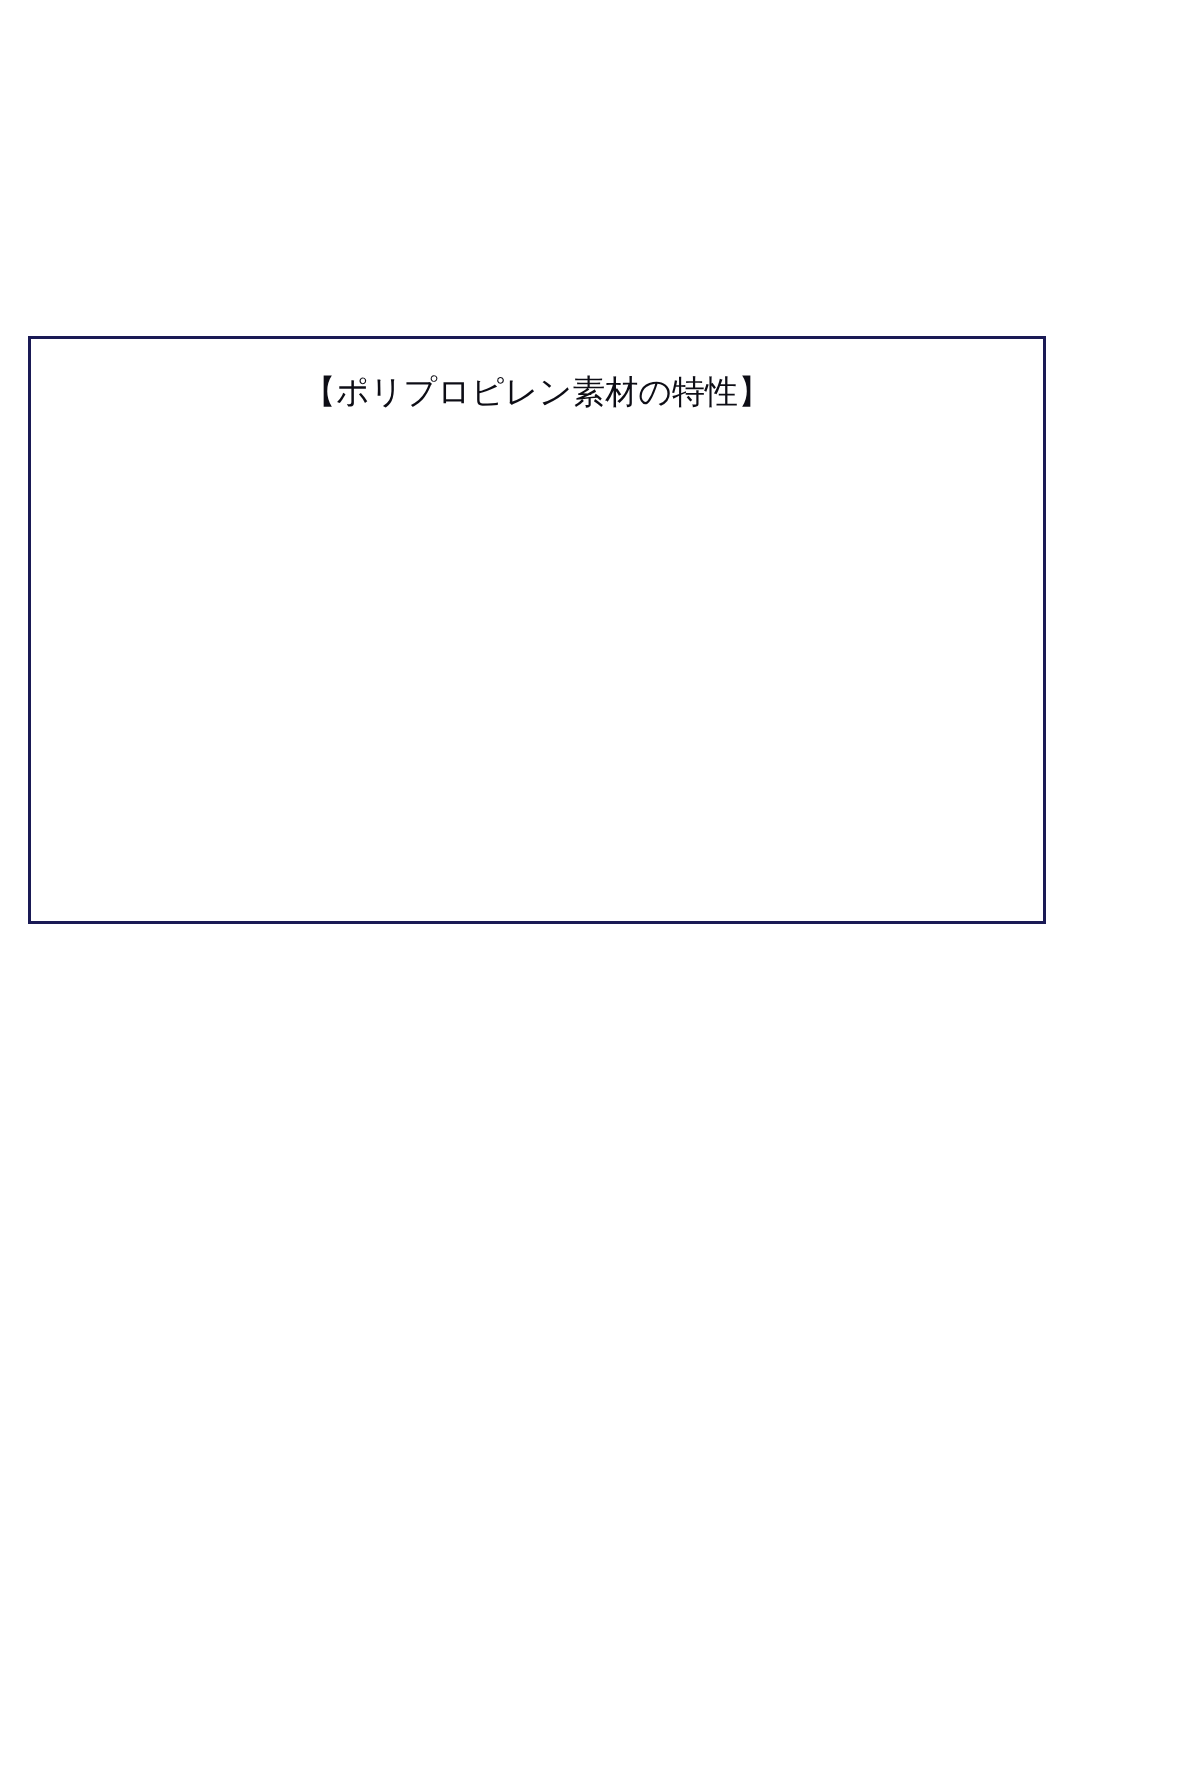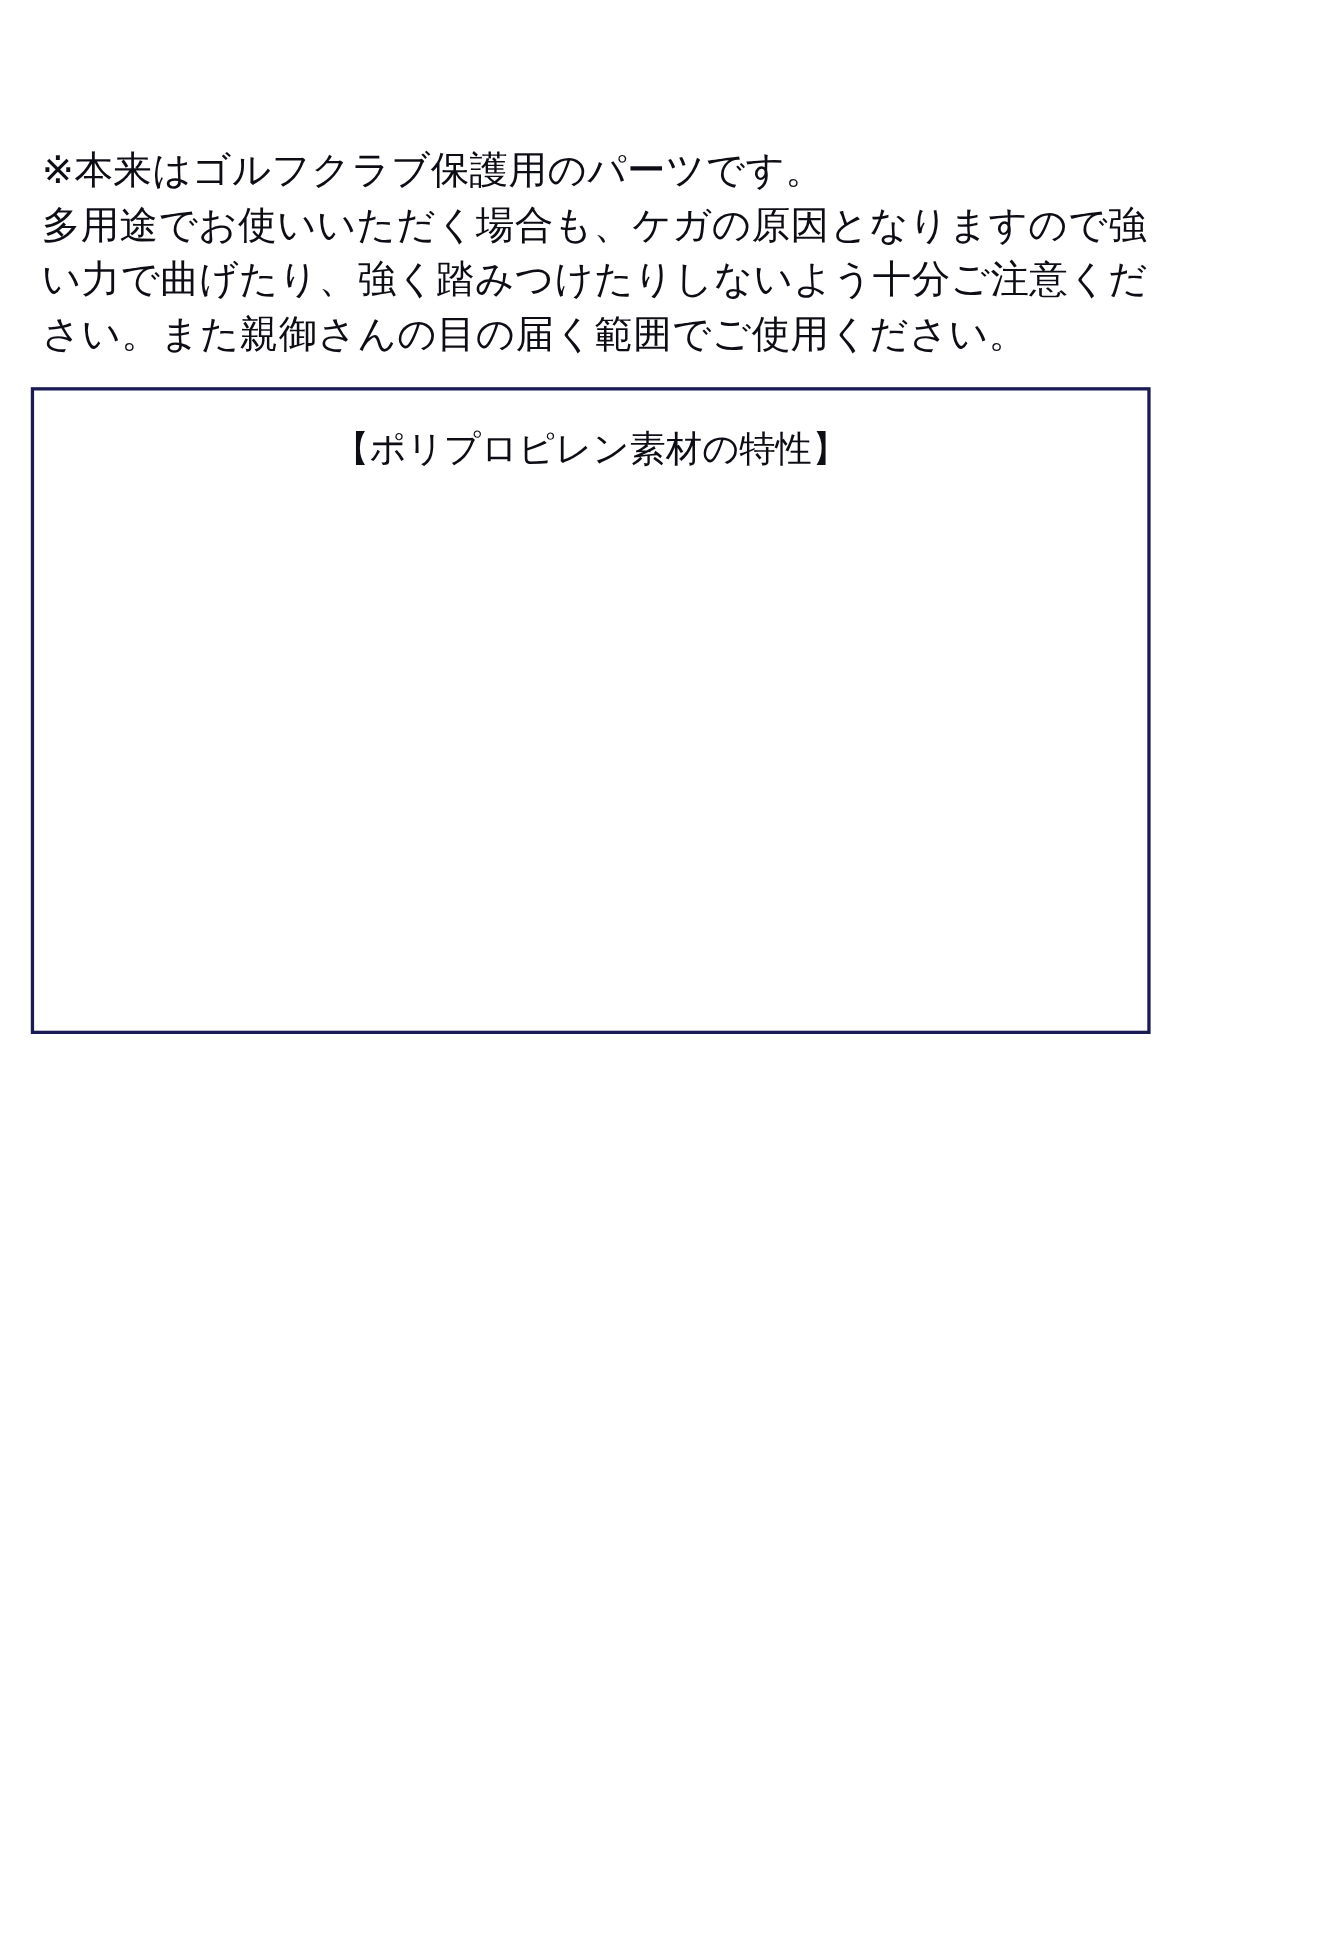--- a/index.html
+++ b/index.html
@@ -31,21 +31,21 @@
     font-size: 35px;
     line-height: 1.42;
     letter-spacing: 0.01em;
     color: #0d0d15;
     white-space: pre-line;
     font-weight: 400;
   }
   .material-box {
     position: absolute;
     left: 28px;
-    top: 352px;
+    top: 336px;
     width: 1018px;
     height: 588px;
     border: 3px solid #1a1a55;
     box-sizing: border-box;
     background: #ffffff;
   }
   .material-title {
     margin-top: 32px;
     text-align: center;
     font-size: 33px;
@@ -62,20 +62,18 @@
     text-justify: inter-character;
     white-space: pre-wrap;
     font-weight: 400;
   }
 </style>
 </head>
 <body>
 
 <div class="page">
 
-  <p class="intro-note">※本来はゴルフクラブ保護用のパーツです。
-多用途でお使いいただく場合も、ケガの原因となりますので強い力で曲げたり、強く踏みつけたりしないよう十分ご注意ください。また親御さんの目の届く範囲でご使用ください。</p>
 
   <section class="material-box">
     <h2 class="material-title">【ポリプロピレン素材の特性】</h2>
   </section>
 
 </div>
 
 </body></html>

